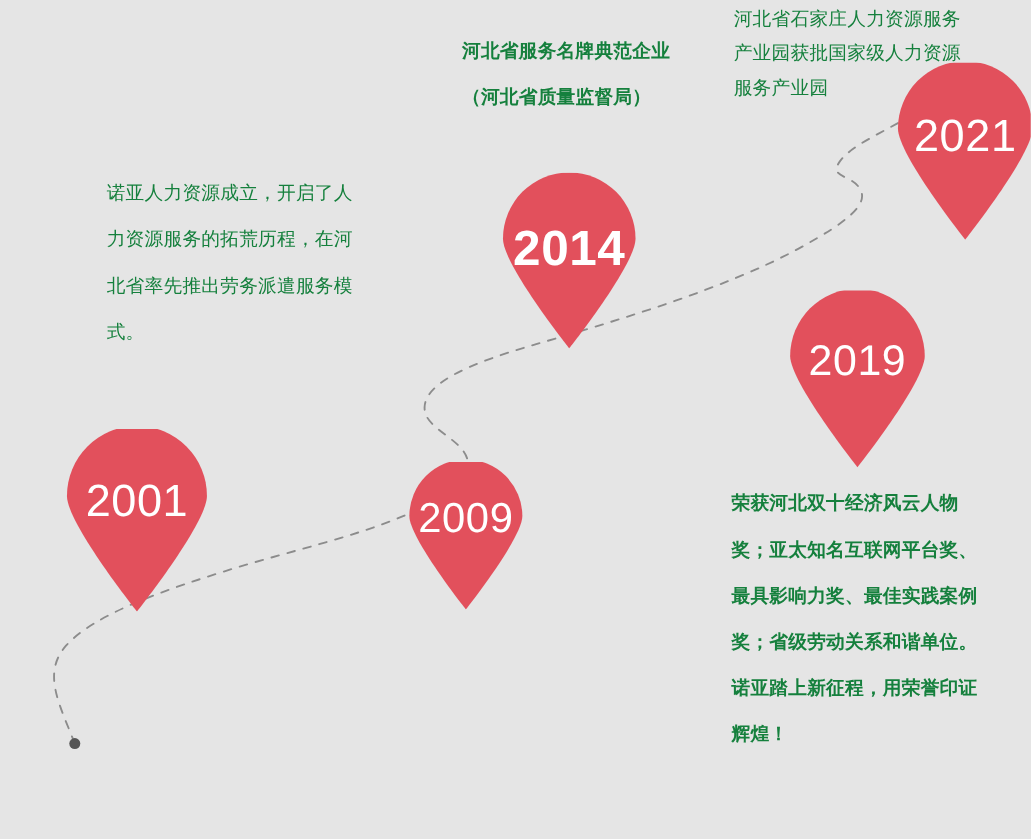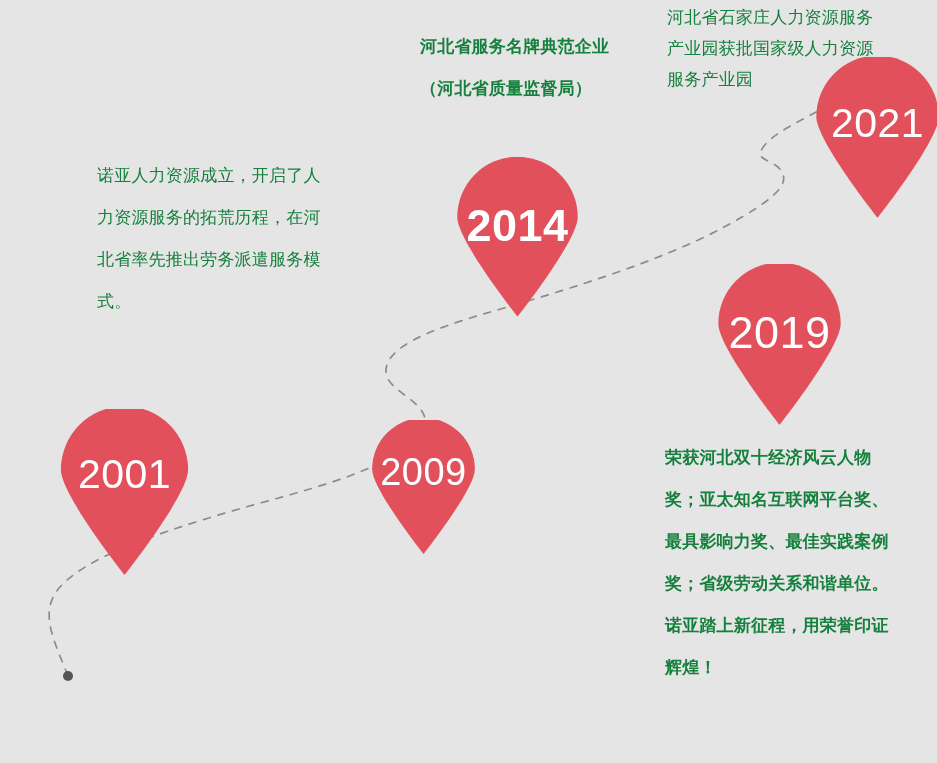--- a/index.html
+++ b/index.html
@@ -48,31 +48,31 @@
     right: 0;
     top: 0;
     text-align: center;
     color: #ffffff;
     font-weight: 400;
     letter-spacing: 0.5px;
     white-space: nowrap;
     font-family: "Liberation Sans", "DejaVu Sans", sans-serif;
   }
 
-  .pin-2001 { left: 55px;  top: 409px; width: 139px; height: 166px; }
+  .pin-2001 { left: 55px;  top: 390px; width: 139px; height: 166px; }
   .pin-2001 .year { top: 42px; font-size: 41px; }
 
   .pin-2009 { left: 364px; top: 420px; width: 119px; height: 134px; }
   .pin-2009 .year { top: 31px; font-size: 38px; text-align: center; }
 
   .pin-2014 { left: 452px; top: 157px; width: 131px; height: 162px; }
   .pin-2014 .year { top: 43px; font-size: 45px; font-weight: bold; }
 
   .pin-2019 { left: 713px; top: 264px; width: 133px; height: 162px; }
-  .pin-2019 .year { top: 43px; font-size: 45px; }
+  .pin-2019 .year { top: 43px; font-size: 39px; }
 
   .pin-2021 { left: 811px; top: 57px;  width: 133px; height: 162px; }
   .pin-2021 .year { top: 43px; font-size: 41px; }
 
   
   .note {
     position: absolute;
     z-index: 3;
     color: #15803d;
     font-size: 17px;

